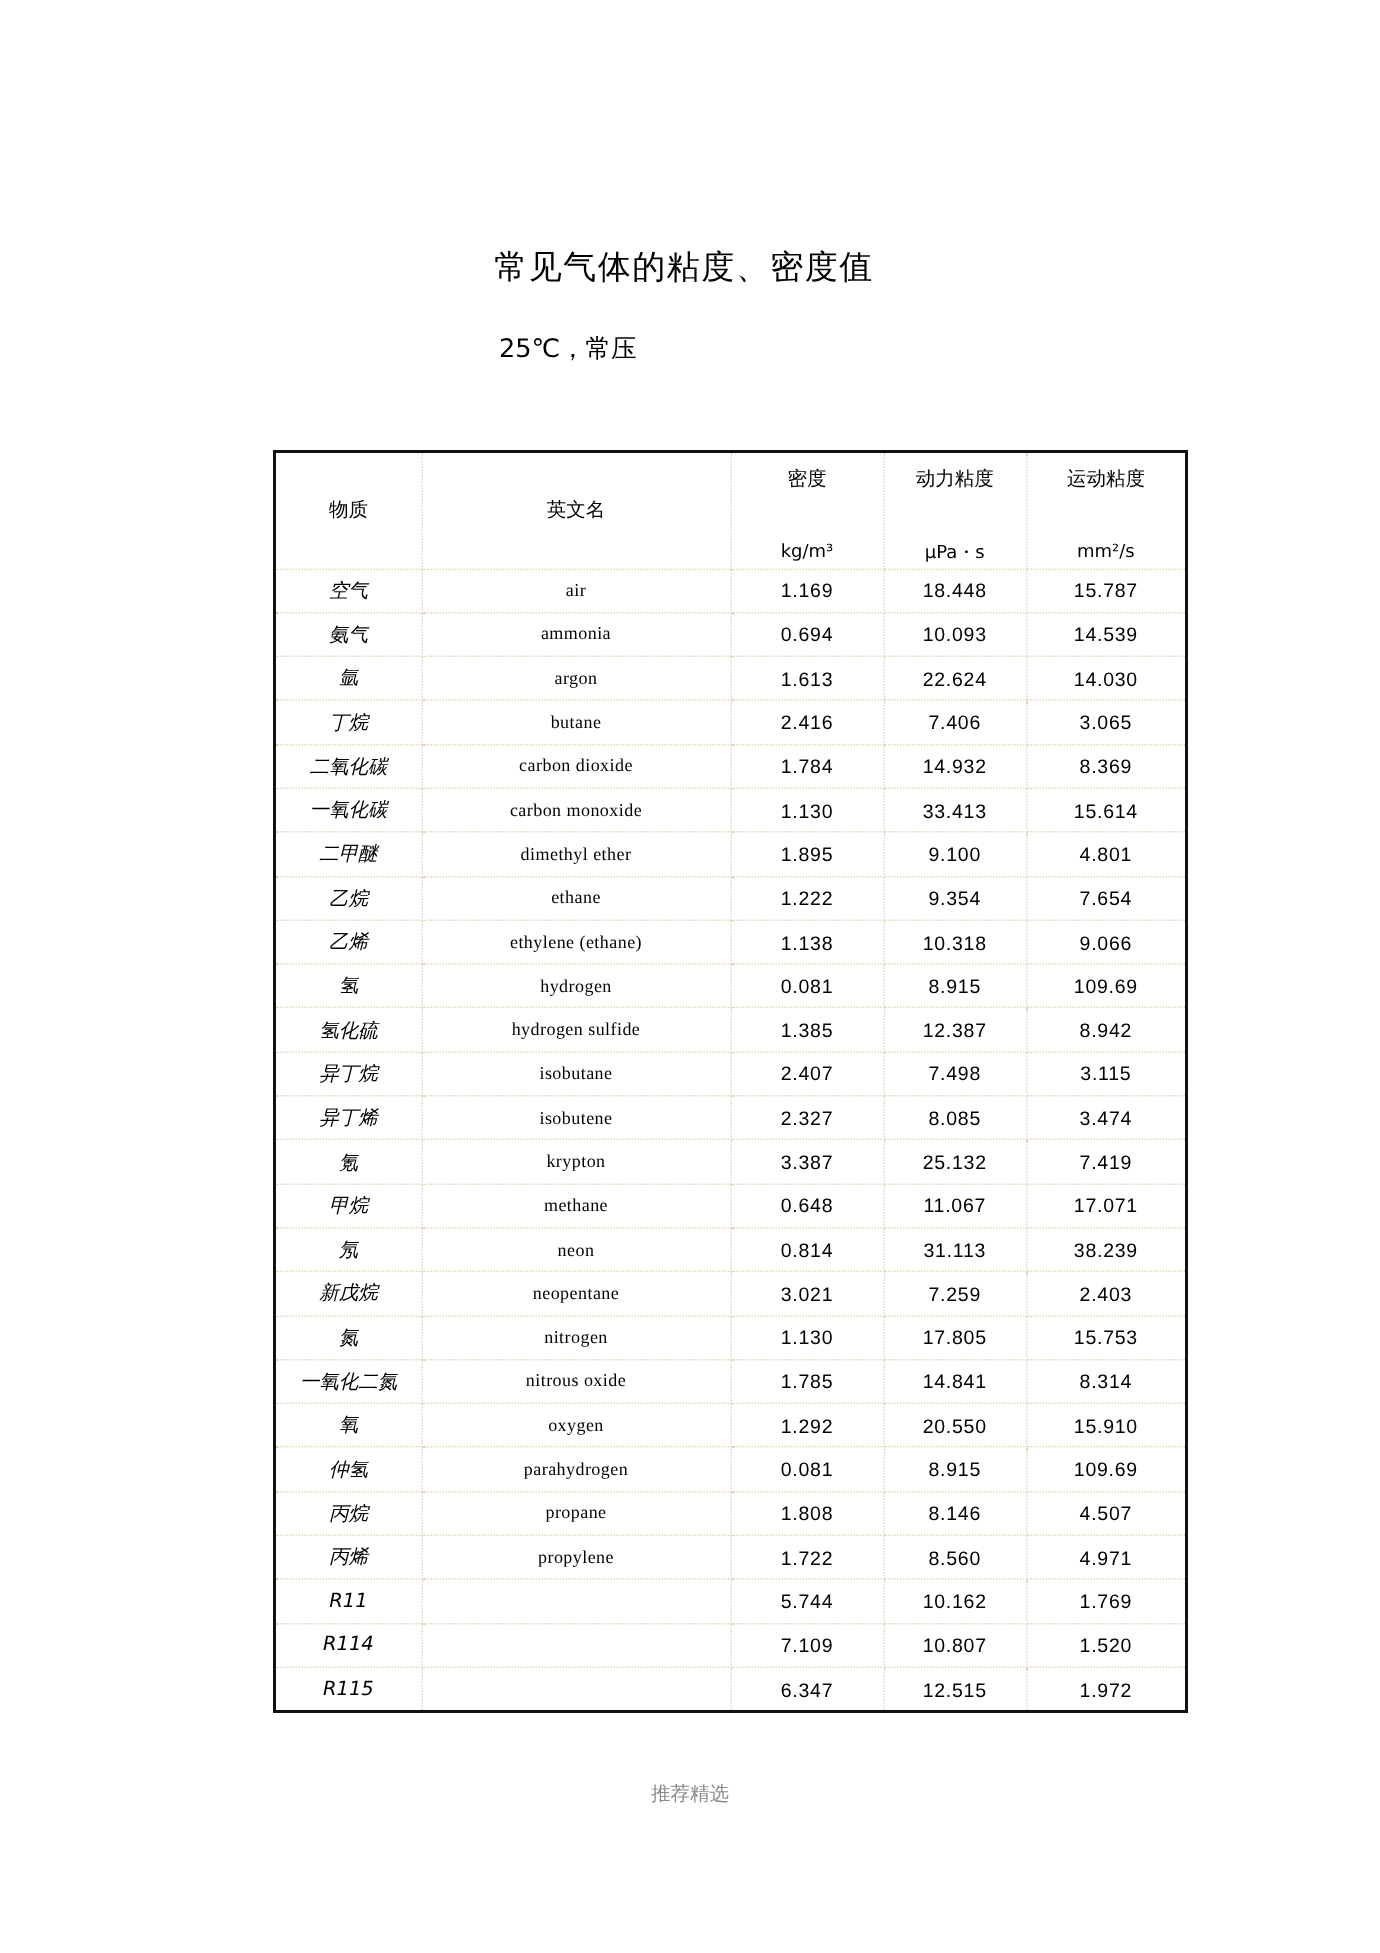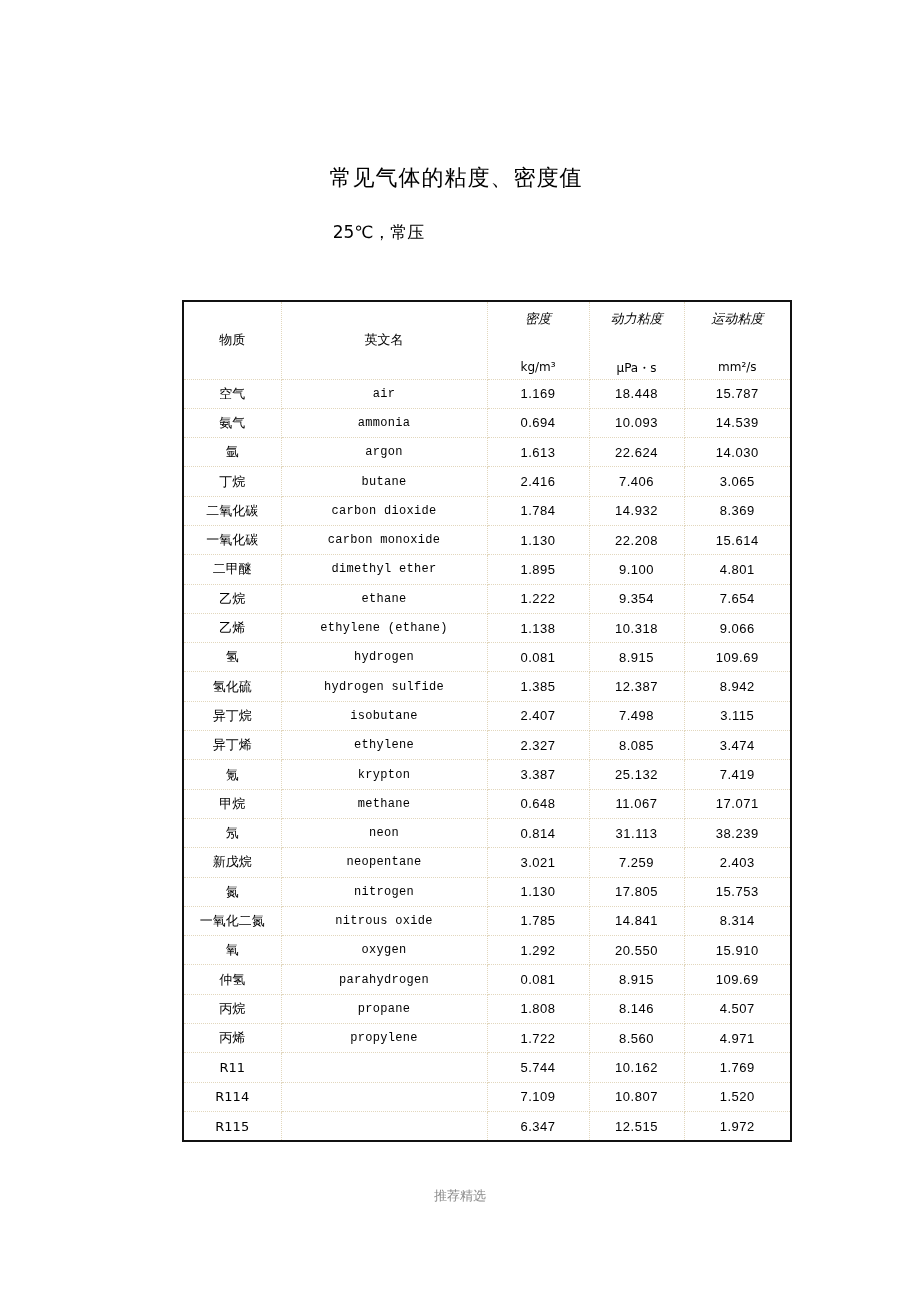--- a/index.html
+++ b/index.html
@@ -3,26 +3,26 @@
 <meta charset="utf-8">
 <style>
   html, body { margin:0; padding:0; background:#ffffff; }
   body { width:920px; height:1302px; position:relative; font-family:"DejaVu Sans", "Liberation Sans", sans-serif; color:#000; }
   .title { position:absolute; top:163px; left:0; width:912px; text-align:center; font-size:22px; letter-spacing:1px; }
   .subtitle { position:absolute; top:221px; left:0; width:757px; text-align:center; font-size:17px; }
   table.data { position:absolute; top:300px; left:182px; width:608px; border-collapse:collapse; border:2px solid #111; table-layout:fixed; }
   table.data td, table.data th { border:1px dotted #e2d7bd; text-align:center; font-weight:normal; font-size:12.5px; padding:0; height:28.3px; }
   table.data th { vertical-align:top; }
   .hdr-top { height:78px; }
-  .hdr-label { display:block; padding-top:8px; font-size:13px;font-style:italic; }
+  .hdr-label { display:block; padding-top:8px; font-size:13px; }
   .hdr-unit { display:block; padding-top:32px; font-size:12px; }
   .hdr-mid { vertical-align:middle !important; font-size:13px !important; }
-  .en { font-family:Liberation Mono, monospace; font-size:12px !important; letter-spacing:0.3px; }
+  .en { font-family:Liberation Serif, serif; font-size:12px !important; letter-spacing:0.3px; }
   .num { font-family:"Liberation Sans", sans-serif; font-size:13px !important; letter-spacing:0.5px; }
-  .cn { font-size:13px !important; }
+  .cn { font-size:13px !important;font-style:italic; }
   .footer { position:absolute; top:1187px; left:0; width:920px; text-align:center; font-size:13px; color:#8a8a8a; }
 </style>
 </head>
 <body>
 
 <div class="title">常见气体的粘度、密度值</div>
 <div class="subtitle">25℃，常压</div>
 
 <table class="data">
   <colgroup>
@@ -83,21 +83,21 @@
         <td class="cn">二氧化碳</td>
         <td class="en">carbon dioxide</td>
         <td class="num">1.784</td>
         <td class="num">14.932</td>
         <td class="num">8.369</td>
       </tr>
       <tr>
         <td class="cn">一氧化碳</td>
         <td class="en">carbon monoxide</td>
         <td class="num">1.130</td>
-        <td class="num">22.208</td>
+        <td class="num">33.413</td>
         <td class="num">15.614</td>
       </tr>
       <tr>
         <td class="cn">二甲醚</td>
         <td class="en">dimethyl ether</td>
         <td class="num">1.895</td>
         <td class="num">9.100</td>
         <td class="num">4.801</td>
       </tr>
       <tr>
@@ -130,21 +130,21 @@
       </tr>
       <tr>
         <td class="cn">异丁烷</td>
         <td class="en">isobutane</td>
         <td class="num">2.407</td>
         <td class="num">7.498</td>
         <td class="num">3.115</td>
       </tr>
       <tr>
         <td class="cn">异丁烯</td>
-        <td class="en">ethylene</td>
+        <td class="en">isobutene</td>
         <td class="num">2.327</td>
         <td class="num">8.085</td>
         <td class="num">3.474</td>
       </tr>
       <tr>
         <td class="cn">氪</td>
         <td class="en">krypton</td>
         <td class="num">3.387</td>
         <td class="num">25.132</td>
         <td class="num">7.419</td>

